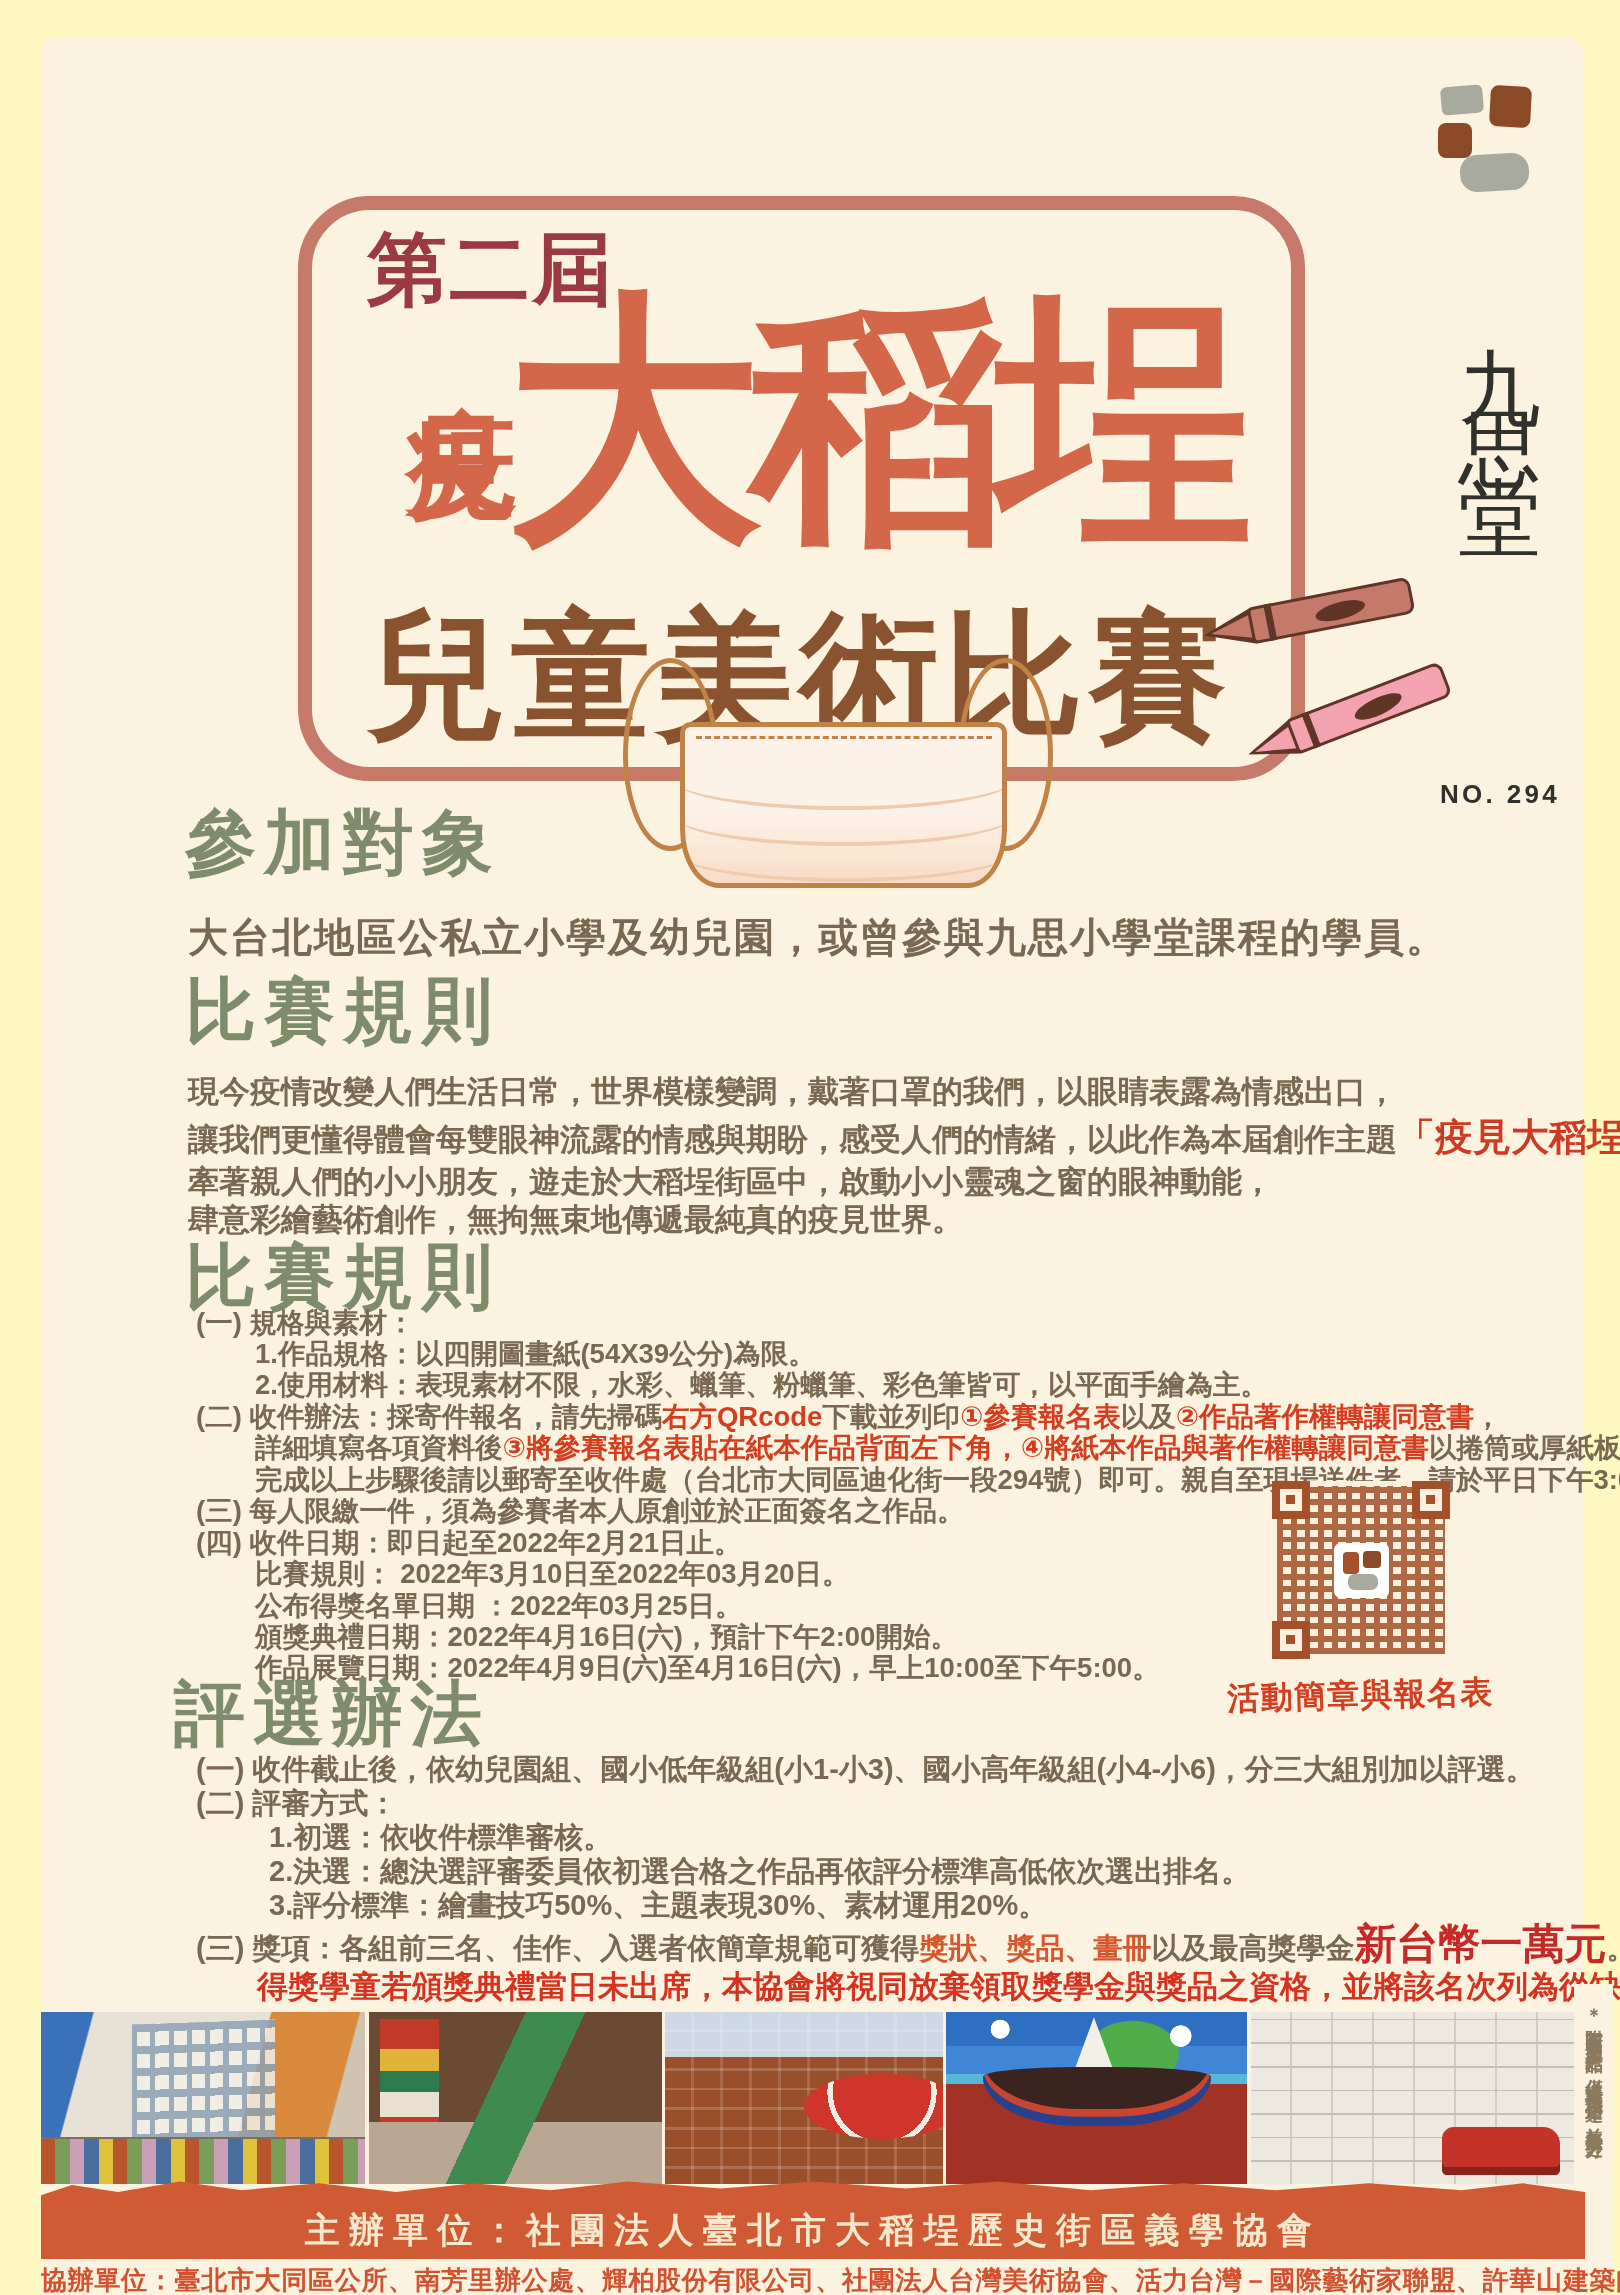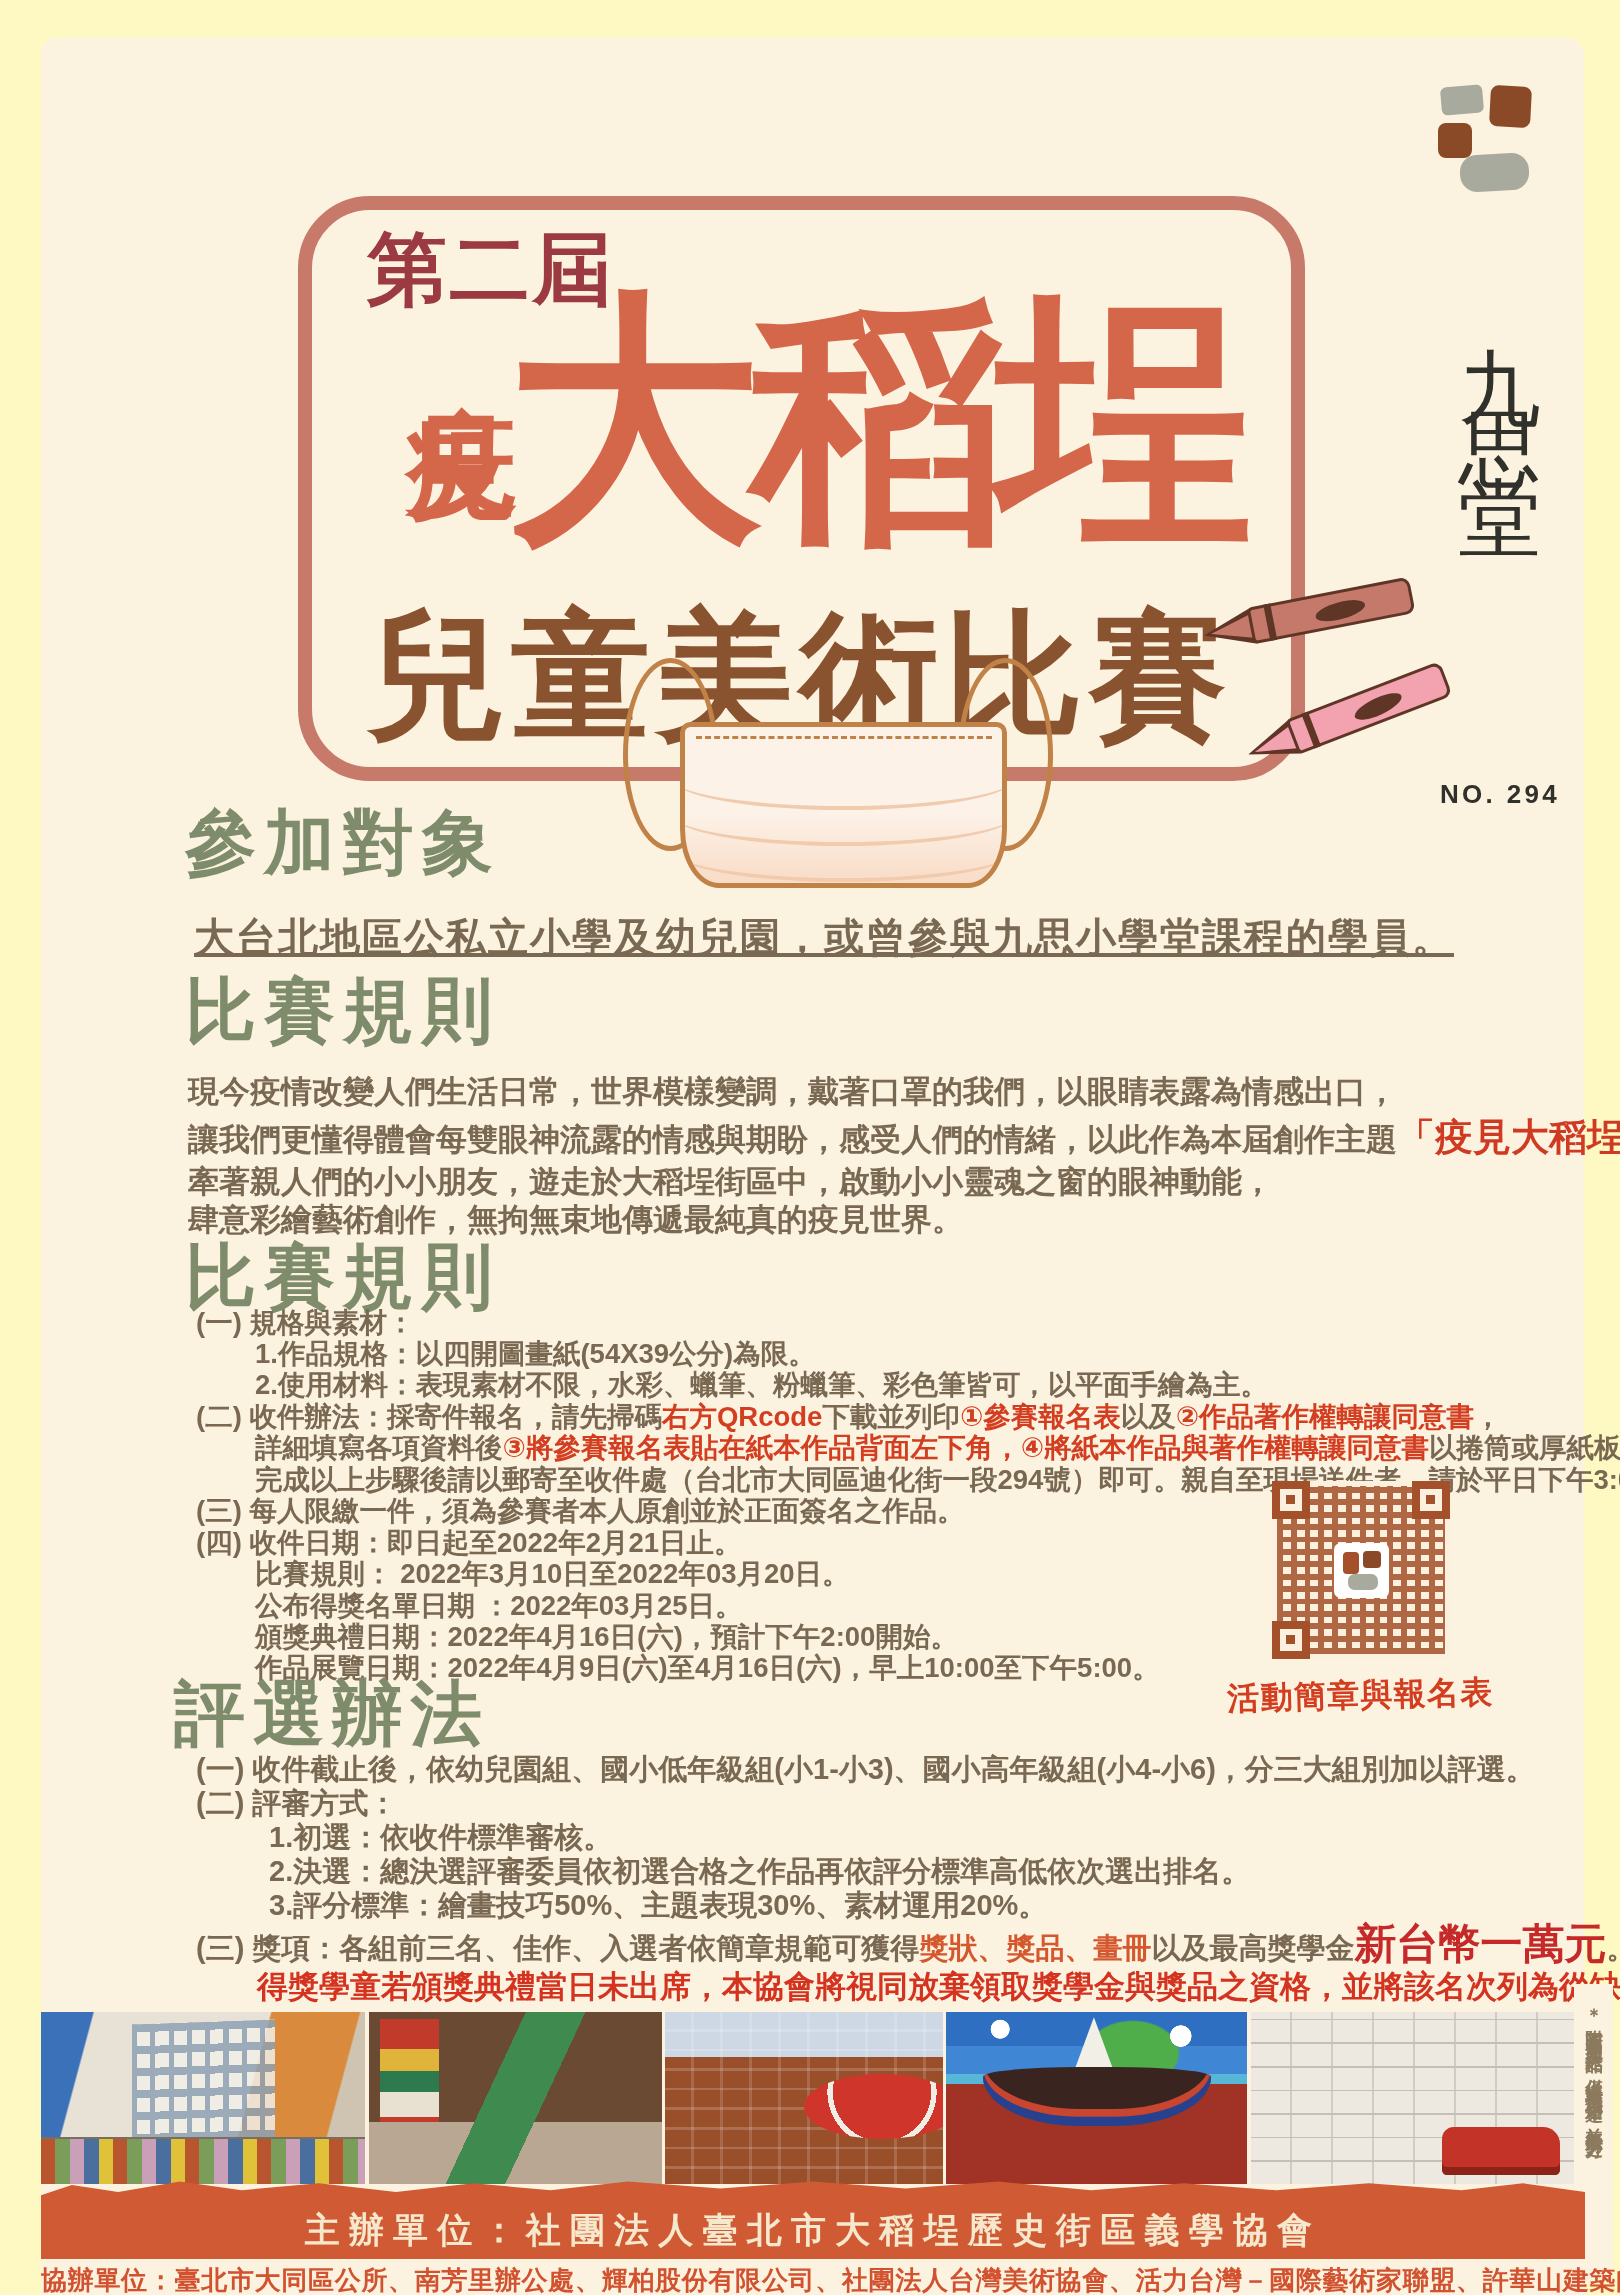--- a/index.html
+++ b/index.html
@@ -172,21 +172,21 @@
   <div class="brand-logo">
     <div class="bl bl1"></div>
     <div class="bl bl2"></div>
     <div class="bl bl3"></div>
     <div class="bl bl4"></div>
   </div>
   <div class="brand-name">九思堂</div>
   <div class="brand-no">NO. 294</div>
 
   <div class="h-green" style="left:185px;top:796px;">參加對象</div>
-  <div class="body-xl" style="left:194px;top:910px;text-decoration:underline;">大台北地區公私立小學及幼兒園，或曾參與九思小學堂課程的學員。</div>
+  <div class="body-xl" style="left:188px;top:910px;">大台北地區公私立小學及幼兒園，或曾參與九思小學堂課程的學員。</div>
 
   <div class="h-green" style="left:185px;top:964px;">比賽規則</div>
   <div class="t-line" style="left:188px;top:1071px;">現今疫情改變人們生活日常，世界模樣變調，戴著口罩的我們，以眼睛表露為情感出口，</div>
   <div class="t-line" style="left:188px;top:1112px;">
     <span>讓我們更懂得體會每雙眼神流露的情感與期盼，感受人們的情緒，以此作為本屆創作主題</span><span class="t-hl">「疫見大稻埕」</span>
   </div>
   <div class="t-line" style="left:188px;top:1161px;">牽著親人們的小小朋友，遊走於大稻埕街區中，啟動小小靈魂之窗的眼神動能，</div>
   <div class="t-line" style="left:188px;top:1199px;">肆意彩繪藝術創作，無拘無束地傳遞最純真的疫見世界。</div>
 
   <div class="h-green" style="left:185px;top:1230px;">比賽規則</div>

